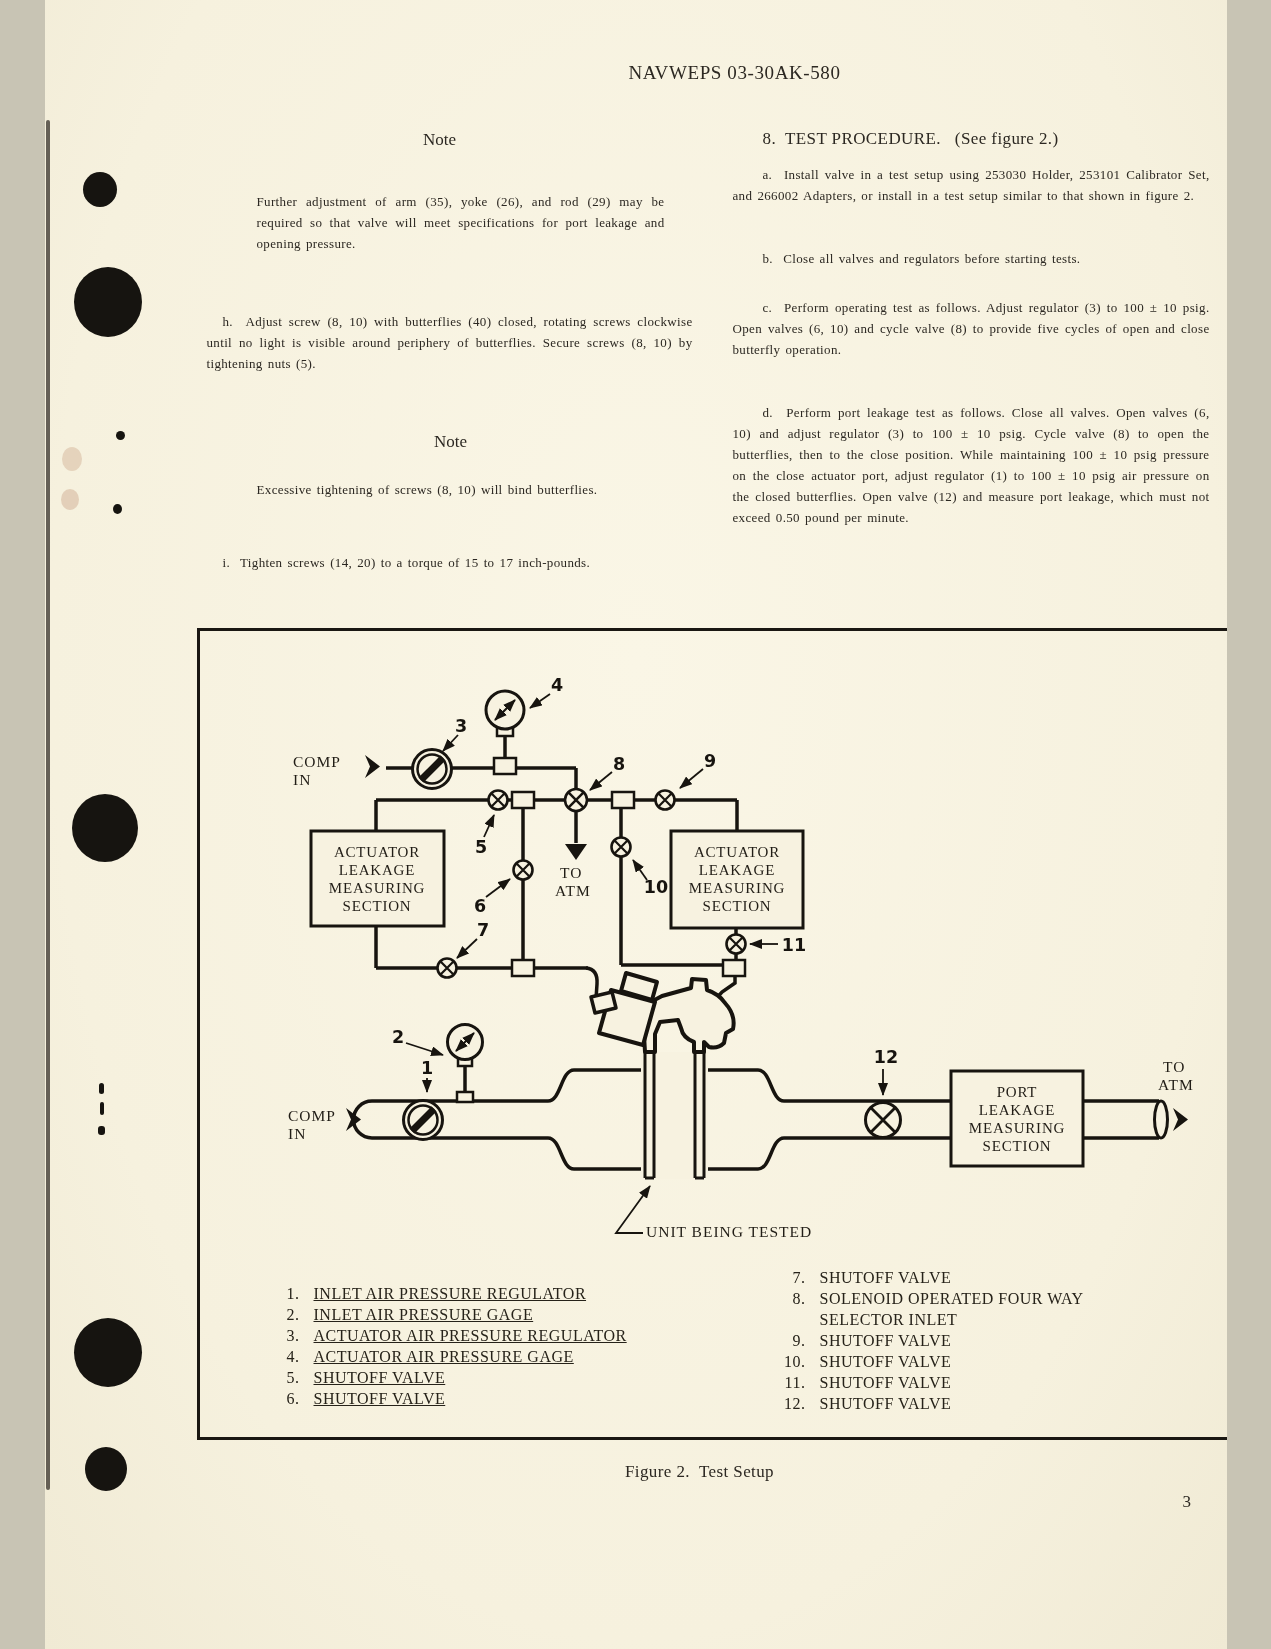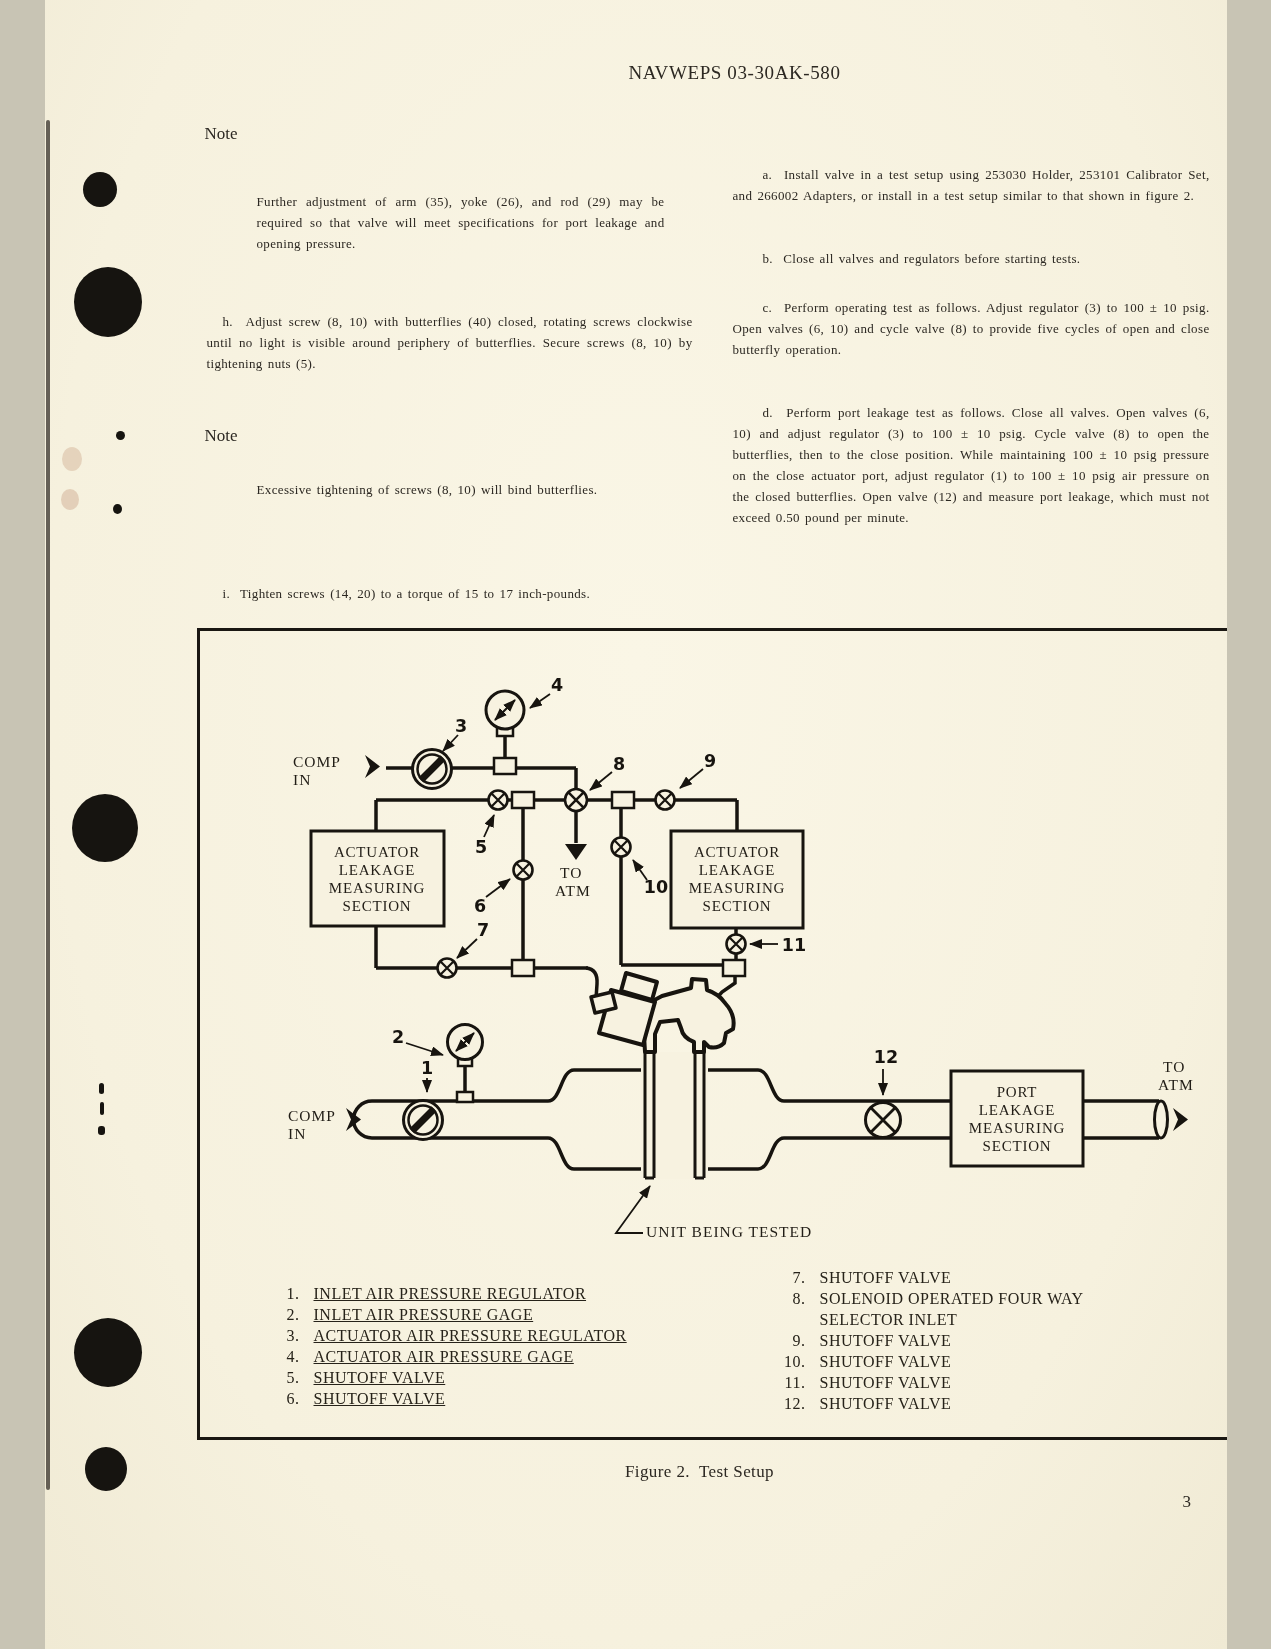--- a/index.html
+++ b/index.html
@@ -7,21 +7,21 @@
     position:relative;width:1182px;height:1649px;margin:0 auto;
     background:#f7f2e0;
     background-image:radial-gradient(ellipse at 50% 40%, #faf6e6 0%, #f6f1de 70%, #f0ead4 100%);
     font-family:"Liberation Serif", serif;color:#2c2822;overflow:hidden;
   }
   .edge-line{position:absolute;left:1px;top:120px;width:4px;height:1370px;background:#35302a;opacity:.75;border-radius:2px;}
   .blob{position:absolute;background:#161410;border-radius:50%;}
   .faint{position:absolute;border-radius:50%;}
   .header{position:absolute;left:440px;top:62px;width:500px;text-align:center;
     font-size:19px;letter-spacing:.6px;}
-  .note-heading{position:absolute;font-size:17px;}
+  .note-heading{position:absolute;text-align:center;font-size:17px;margin-top:6px;}
   .body-text{position:absolute;font-size:13px;line-height:21px;text-align:justify;
     letter-spacing:.35px;word-spacing:1.5px;white-space:pre-wrap;}
   .para{text-indent:16px;}
   .rp{text-indent:30px;}
   .heading8{position:absolute;font-size:17px;line-height:21px;text-indent:30px;
     letter-spacing:.4px;white-space:pre-wrap;}
   .figure-box{position:absolute;left:152px;top:628px;width:1038px;height:812px;
     border:3px solid #1a1712;box-sizing:border-box;}
   .figure-box svg{position:absolute;left:0;top:0;}
   .legend{position:absolute;font-size:16px;letter-spacing:.5px;color:#262219;}
@@ -57,22 +57,23 @@
   <div class="blob" style="left:55px;top:1102px;width:4px;height:13px;border-radius:2px;"></div>
   <div class="blob" style="left:53px;top:1126px;width:7px;height:9px;border-radius:3px;"></div>
 
   <div class="header">NAVWEPS 03-30AK-580</div>
 
   <div class="note-heading" style="left:160px;top:124px;width:470px;">Note</div>
   <div class="body-text" style="left:212px;top:191px;width:408px;">Further adjustment of arm (35), yoke (26), and rod (29) may be required so that valve will meet specifications for port leakage and opening pressure.</div>
   <div class="body-text para" style="left:162px;top:311px;width:486px;">h.  Adjust screw (8, 10) with butterflies (40) closed, rotating screws clockwise until no light is visible around periphery of butterflies. Secure screws (8, 10) by tightening nuts (5).</div>
   <div class="note-heading" style="left:160px;top:426px;width:492px;">Note</div>
   <div class="body-text" style="left:212px;top:479px;width:385px;">Excessive tightening of screws (8, 10) will bind butterflies.</div>
-  <div class="body-text para" style="left:162px;top:552px;width:486px;margin-top:31px;">i.  Tighten screws (14, 20) to a torque of 15 to 17 inch-pounds.</div>
-
+  <div class="body-text para" style="left:162px;top:552px;width:486px;">i.  Tighten screws (14, 20) to a torque of 15 to 17 inch-pounds.</div>
+
+  <div class="heading8" style="left:688px;top:128px;width:477px;">8.  TEST PROCEDURE.   (See figure 2.)</div>
   <div class="body-text rp" style="left:688px;top:164px;width:477px;">a.  Install valve in a test setup using 253030 Holder, 253101 Calibrator Set, and 266002 Adapters, or install in a test setup similar to that shown in figure 2.</div>
   <div class="body-text rp" style="left:688px;top:248px;width:477px;">b.  Close all valves and regulators before starting tests.</div>
   <div class="body-text rp" style="left:688px;top:297px;width:477px;">c.  Perform operating test as follows. Adjust regulator (3) to 100 ± 10 psig. Open valves (6, 10) and cycle valve (8) to provide five cycles of open and close butterfly operation.</div>
   <div class="body-text rp" style="left:688px;top:402px;width:477px;">d.  Perform port leakage test as follows. Close all valves. Open valves (6, 10) and adjust regulator (3) to 100 ± 10 psig. Cycle valve (8) to open the butterflies, then to the close position. While maintaining 100 ± 10 psig pressure on the close actuator port, adjust regulator (1) to 100 ± 10 psig air pressure on the closed butterflies. Open valve (12) and measure port leakage, which must not exceed 0.50 pound per minute.</div>
 
   <div class="figure-box">
     <svg width="1032" height="806" viewBox="0 0 1032 806">
       <defs>
         <marker id="ah" markerUnits="userSpaceOnUse" markerWidth="13" markerHeight="10" viewBox="0 0 13 10" refX="12" refY="5" orient="auto-start-reverse">
           <path d="M0,0 L13,5 L0,10 z" fill="#17140f"></path>

